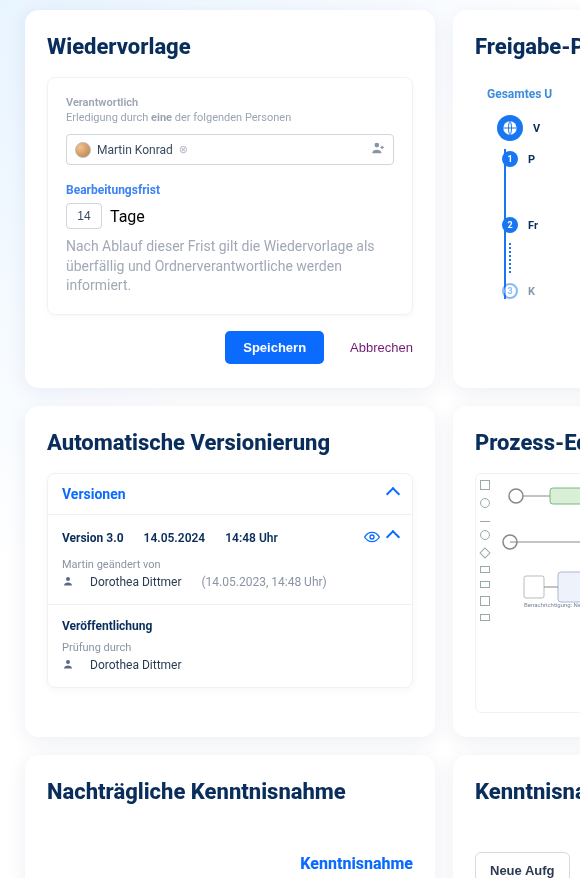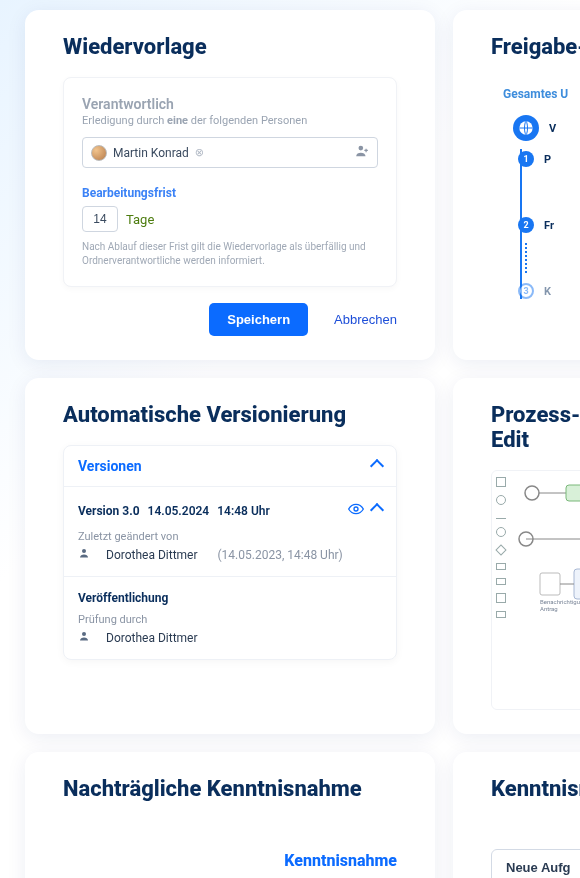--- a/index.html
+++ b/index.html
@@ -14,70 +14,70 @@
   .grid {
     display: grid;
     grid-template-columns: 410px 200px;
     gap: 18px;
     padding: 10px 0 0 25px;
   }
   .card {
     background: #fff;
     border-radius: 14px;
     box-shadow: 0 4px 20px rgba(0,40,120,0.08);
-    padding: 24px 38px;
+    padding: 24px 22px;
   }
   .card-title {
     font-size: 22px;
     font-weight: 800;
     color: #0a2e5c;
     margin-bottom: 18px;
   }
   .inner-panel {
     background: #fff;
     border: 1px solid #f0f2f6;
     border-radius: 8px;
     padding: 18px;
     box-shadow: 0 2px 6px rgba(0,0,0,0.03);
   }
-  .label-muted { font-size: 14px; color: #9aa4b2; font-weight:600; }
+  .label-muted { font-size: 11px; color: #9aa4b2; font-weight:600; }
   .label-sub { font-size: 11px; color: #9aa4b2; margin-top:2px; }
   .person-field {
     display:flex; justify-content:space-between;
     border:1px solid #cfd6e0; border-radius:4px; padding:6px 8px; margin-top:10px;
     font-size:12px; color:#3a4a5f;
   }
   .person-left { display:flex; align-items:center; gap:6px; }
   .avatar { width:16px; height:16px; border-radius:50%; background:radial-gradient(circle at 30% 30%, #f2c48d, #b67b4a); border:1px solid #bbb;}
   .add-person-icon svg { width:14px; height:14px; }
   .section-h { font-size:12px; font-weight:700; color:#3b82f6; margin-top:18px; }
   .days-row { display:flex; align-items:center; gap:8px; margin-top:6px; }
   .days-input {
     width:36px; border:1px solid #cfd6e0; border-radius:4px; text-align:center;
     font-size:12px; padding:5px 0; color:#3a4a5f;
   }
-  .days-unit { font-size:13px; color:#4d7c0f; }
-  .helper { font-size:10px; color:#a0a9b6; margin-top:8px; line-height:1.4; }
+  .days-unit { font-size:16px; color:#000000; }
+  .helper { font-size:14px; color:#a0a9b6; margin-top:8px; line-height:1.4; }
   .actions { display:flex; justify-content:flex-end; align-items:center; gap:26px; margin-top:16px; }
   .btn-primary {
     background:#0b6bff; color:#fff; border:none; border-radius:5px;
     padding:9px 18px; font-size:13px; font-weight:600; cursor:pointer;
   }
-  .btn-link { background:none; border:none; color:#1d4ed8; font-size:13px; cursor:pointer; font-weight:500;}
+  .btn-link { background:none; border:none; color:#701a75; font-size:13px; cursor:pointer; font-weight:500;}
   
   .flow-title { font-size:12px; color:#3e8ddc; font-weight:700; margin-bottom:14px; }
   .flow { position:relative; padding-left:10px; }
   .flow-icon { width:26px; height:26px; border-radius:50%; background:#1876f2; display:flex; align-items:center; justify-content:center; }
   .flow-row { display:flex; align-items:center; gap:10px; margin:10px 0; font-size:11px; color:#0a2e5c; font-weight:700;}
   .step-num { width:16px; height:16px; border-radius:50%; background:#1876f2; color:#fff; font-size:9px; display:flex; align-items:center; justify-content:center; font-weight:700;}
   .flow-line { position:absolute; left:17px; top:34px; bottom:0; width:2px; background:#1876f2; }
   
   .ver-header { display:flex; justify-content:space-between; align-items:center; color:#0b6bff; font-weight:700; font-size:14px; padding:12px 14px; border-bottom:1px solid #eef1f6;}
   .ver-body { padding:14px; border-bottom:1px solid #eef1f6;}
-  .ver-line1 { display:flex; align-items:center; gap:8px; font-size:12px; color:#0a2e5c; font-weight:700;}
+  .ver-line1 { display:flex; align-items:center; gap:20px; font-size:12px; color:#0a2e5c; font-weight:700;}
   .ver-line1 .time, .ver-line1 .date { font-weight:600; color:#0a2e5c;}
   .eye-chevron { margin-left:auto; display:flex; align-items:center; gap:8px; color:#0b6bff;}
   .ver-sub { font-size:11px; color:#8a94a4; margin-top:10px;}
   .ver-person { font-size:12px; color:#2a3b52; margin-top:4px; display:flex; align-items:center; gap:16px;}
   .pub-h { font-size:12px; font-weight:700; color:#0a2e5c;}
   
   .ed-canvas { background:#fff; height:240px; position:relative; border:1px solid #f0f2f6; border-radius:6px; overflow:hidden;}
   
   .kennt-title { font-size:16px; font-weight:800; color:#0b6bff; margin-top:20px;text-align:right;}
   .new-task-btn { border:1px solid #d3dae5; background:#fff; border-radius:6px; padding:10px 14px; font-size:13px; color:#2a3b52; font-weight:700; margin-top:30px;}
@@ -170,21 +170,21 @@
           <span class="eye-chevron">
             <span>
               <svg width="16" height="16" viewBox="0 0 24 24" fill="none" stroke="#0b6bff" stroke-width="2">
                   <path d="M1 12s4-7 11-7 11 7 11 7-4 7-11 7S1 12 1 12z"></path>
                   <circle cx="12" cy="12" r="3"></circle>
                 </svg>
             </span>
             <span class="chevron-up" style="color:#0b6bff;"></span>
           </span>
         </div>
-        <div class="ver-sub">Zuletzt geändert von</div>
+        <div class="ver-sub">Martin geändert von</div>
         <div class="ver-person">
           <span class="person-icon"><svg viewBox="0 0 24 24">
                 <circle cx="12" cy="8" r="4"></circle>
                 <path d="M4 21c0-4 4-6 8-6s8 2 8 6"></path>
               </svg></span>
           <span>Dorothea Dittmer</span>
           <span style="color:#8a94a4; margin-left:4px;">(14.05.2023, 14:48 Uhr)</span>
         </div>
       </div>
       <div class="ver-body" style="border-bottom:none;">

